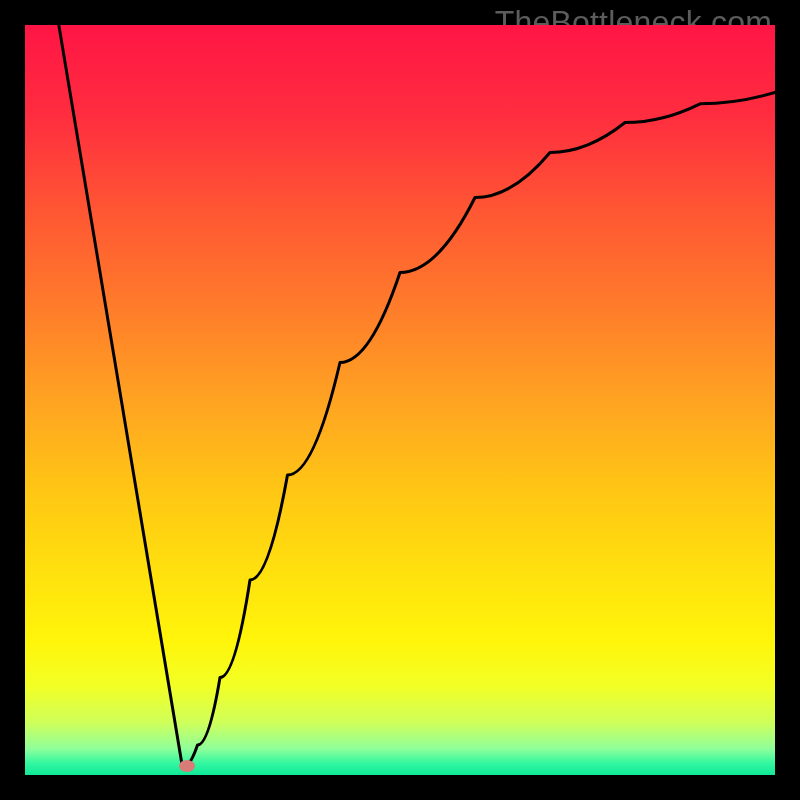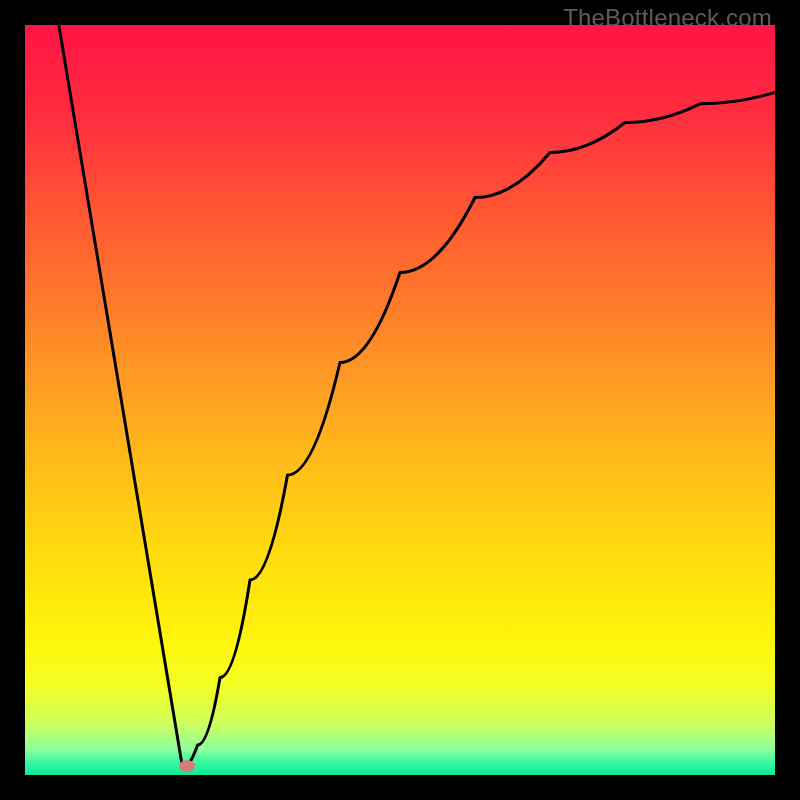--- a/index.html
+++ b/index.html
@@ -24,21 +24,21 @@
     left: 0;
     top: 0;
     width: 750px;
     height: 750px;
   }
   .watermark {
     position: absolute;
     top: 4px;
     right: 28px;
     color: #5c5c5c;
-    font-size: 24px;
+    font-size: 32px;
     font-weight: 500;
     letter-spacing: 0.2px;
   }
 </style>
 </head>
 <body>
 
 <div class="watermark">TheBottleneck.com</div>
 
 <div class="frame">

